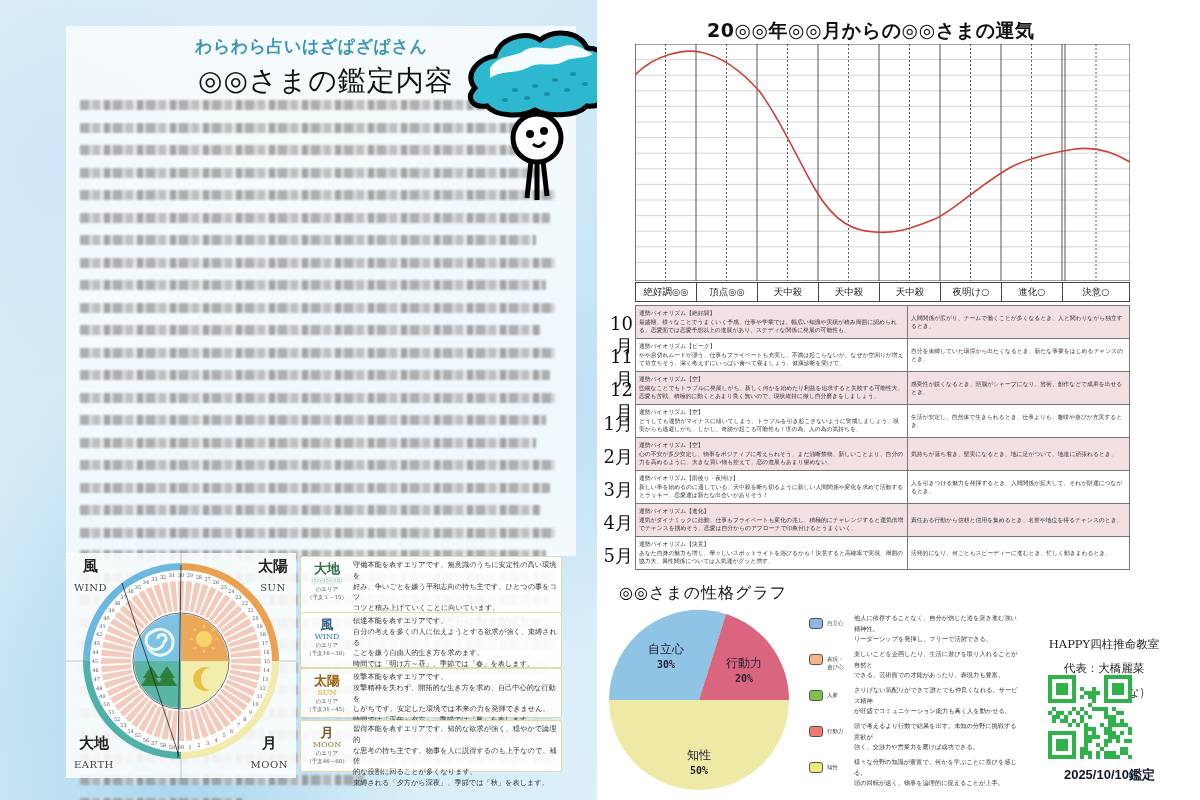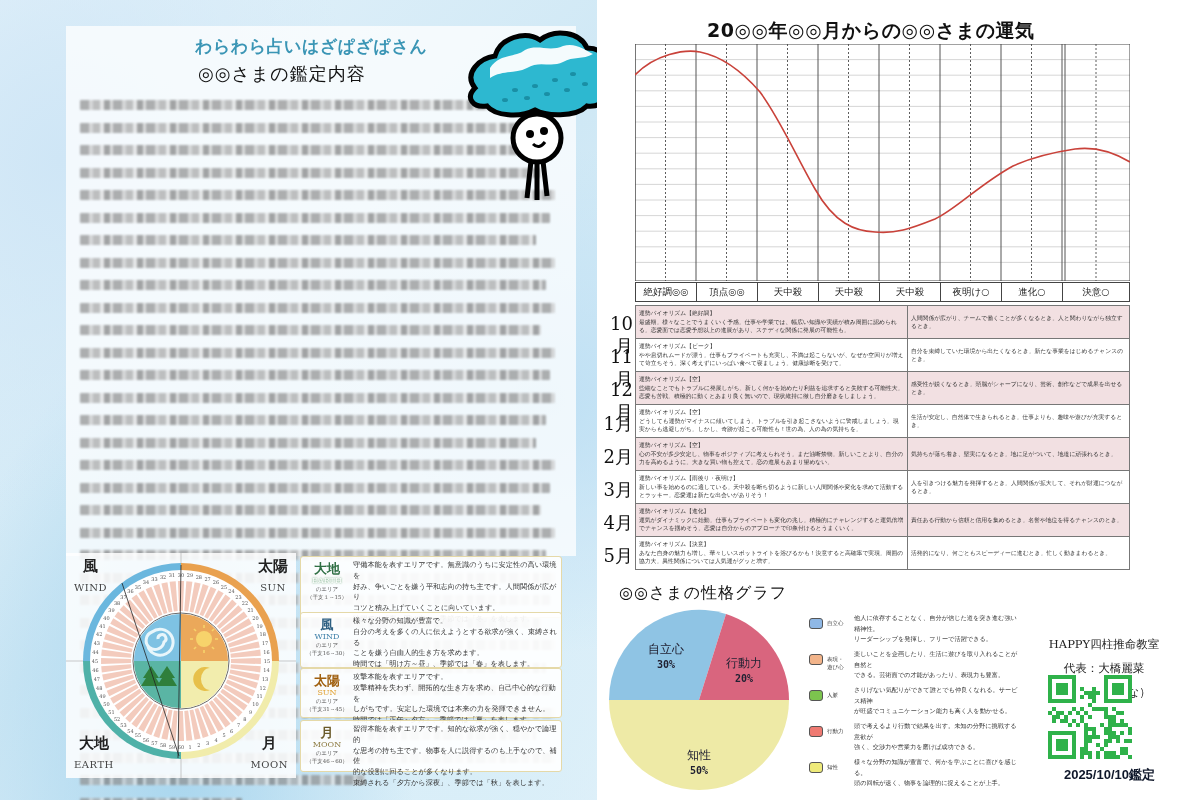--- a/index.html
+++ b/index.html
@@ -18,21 +18,21 @@
     overflow: hidden;
   }
   .left-inner {
     position: absolute; left: 66px; top: 26px; width: 510px; height: 530px;
     background: rgba(255,255,255,0.75);
   }
   .brand {
     position: absolute; left: 195px; top: 35px; font-size: 17px; font-weight: bold; color: #3a95b5; letter-spacing: 0.5px;
   }
   .page-title {
-    position: absolute; left: 198px; top: 62px; font-size: 18px; color: #111; letter-spacing: 1px;
+    position: absolute; left: 198px; top: 62px; font-size: 28px; color: #111; letter-spacing: 1px;
   }
   .blurred-text {
     position: absolute; left: 80px; top: 100px; width: 475px; height: 450px;
   }
   .blur-line {
     height: 10px; margin: 0 0 12.5px 0; border-radius: 1px;
     background: repeating-linear-gradient(90deg, #8f8f8f 0 9px, #c9c9c9 9px 13px, #a6a6a6 13px 20px, #e0e0e0 20px 24px, #7f7f7f 24px 30px, #d0d0d0 30px 33px);
     opacity: 0.7; filter: blur(1.2px);
   }
 
@@ -313,32 +313,32 @@
   </div>
 
   <div class="area-box" style="top:556px;height:62px;">
     <div class="area-badge">
       <span class="k" style="color:#2f6f44">大地</span>
       <span class="e" style="color:#fff;text-shadow:0 0 2px #3f8f55">EARTH</span>
       <span class="s">のエリア</span>
       <span class="s">（干支１～15）</span>
     </div>
     <div>守備本能を表すエリアです。無意識のうちに安定性の高い環境を</div>
-    <div>好み、争いごとを嫌う平和志向の持ち主です。人間関係が広がり</div>
+    <div>好み、争いごとを嫌う平和志向の持ち主です。ひとつの事をコツ</div>
     <div>コツと積み上げていくことに向いています。</div>
     <div>時間では「夜～明け方」、季節では「冬」を表します。</div>
   </div>
   <div class="area-box" style="top:609px;height:56px;top:612px;">
     <div class="area-badge">
       <span class="k" style="color:#2d5f82">風</span>
       <span class="e" style="color:#3d7fa8">WIND</span>
       <span class="s">のエリア</span>
       <span class="s">（干支16～30）</span>
     </div>
-    <div>様々な分野の知識が豊富で。</div>
+    <div>伝達本能を表すエリアです。</div>
     <div>自分の考えを多くの人に伝えようとする欲求が強く、束縛される</div>
     <div>ことを嫌う自由人的生き方を求めます。</div>
     <div>時間では「明け方～昼」、季節では「春」を表します。</div>
   </div>
   <div class="area-box" style="top:668px;height:50px;">
     <div class="area-badge">
       <span class="k" style="color:#a06010">太陽</span>
       <span class="e" style="color:#e0a030">SUN</span>
       <span class="s">のエリア</span>
       <span class="s">（干支31～45）</span>

